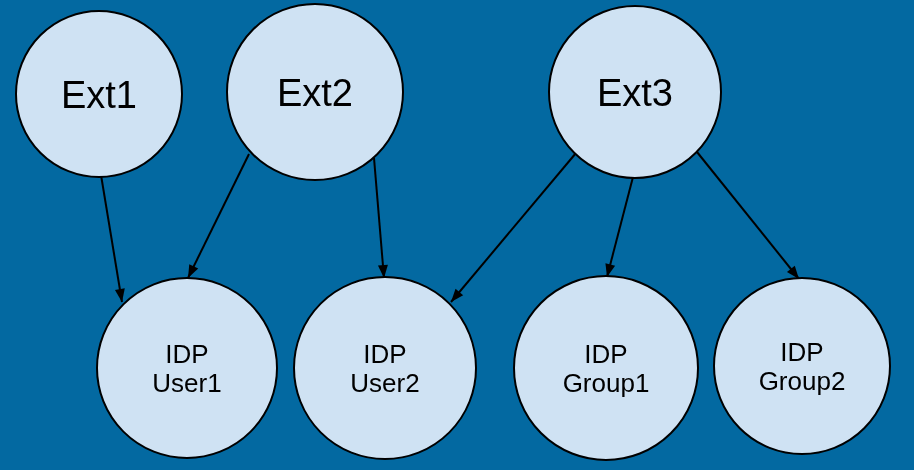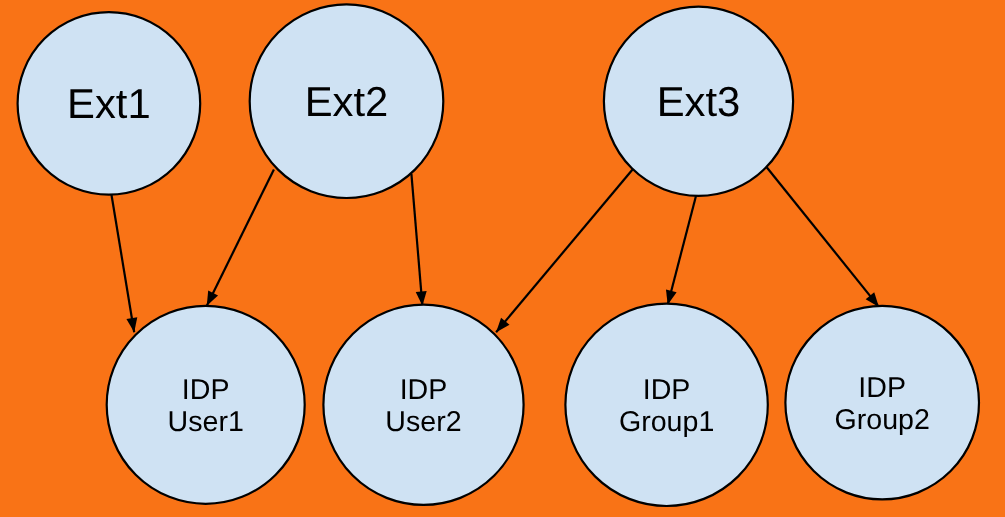--- a/index.html
+++ b/index.html
@@ -4,21 +4,21 @@
 <style>
   html, body {
     margin: 0;
     padding: 0;
     background: #ffffff;
   }
   .canvas {
     position: relative;
     width: 914px;
     height: 470px;
-    background: #f97316;
+    background: #0369a1;
     overflow: hidden;
     text-align: center;
   }
   svg {
     display: block;
     width: 914px;
     height: 470px;
   }
   .node-circle {
     stroke-width: 2px;

